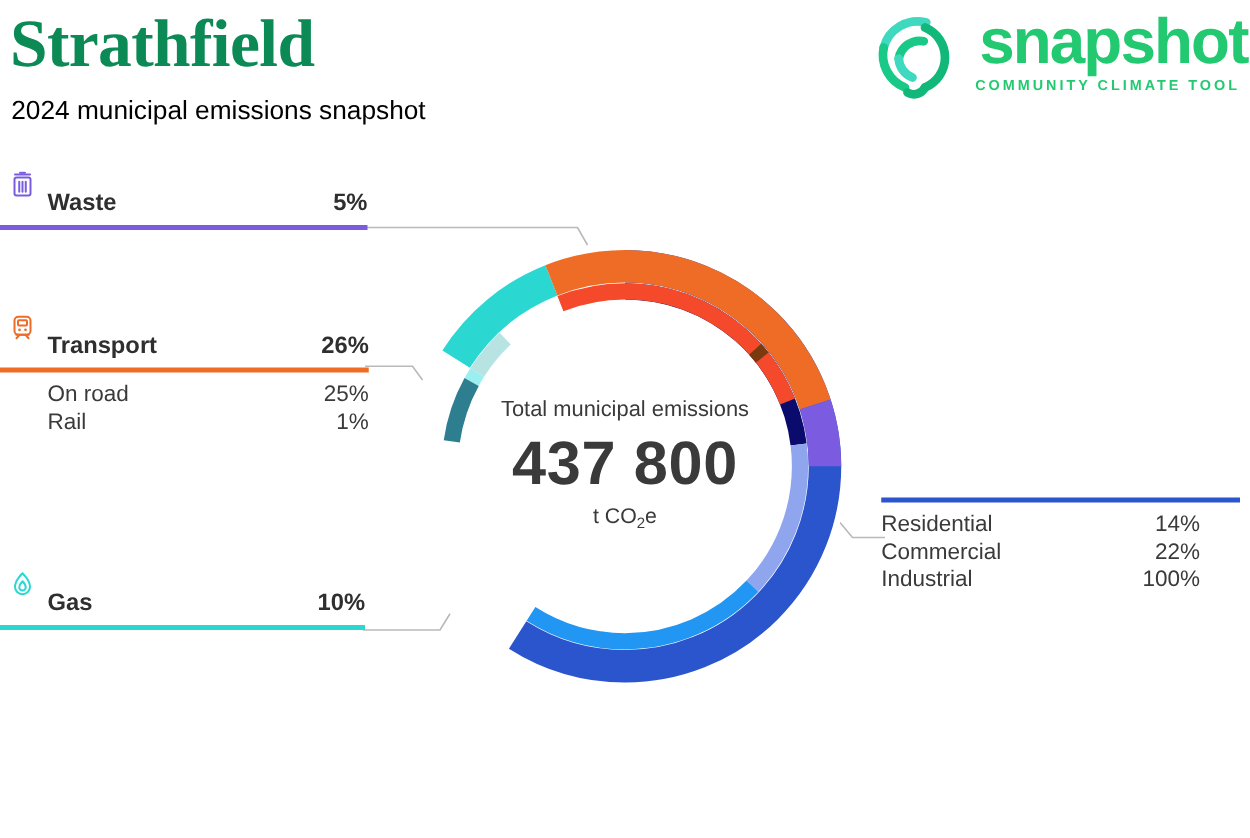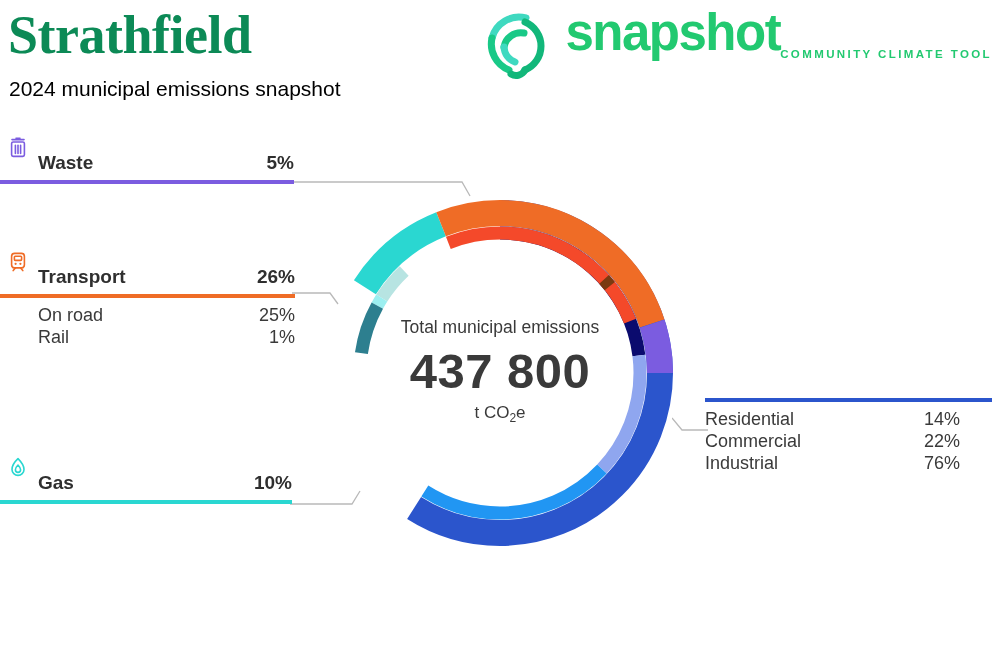--- a/index.html
+++ b/index.html
@@ -48,21 +48,21 @@
     right: 2px;
     top: 6px;
     height: 80px;
     display: flex;
     align-items: flex-start;
   }
   #logo-mark { margin-top: 2px; }
   #logo-text-wrap {
     margin-left: 12px;
     display: flex;
-    flex-direction: row;
+    flex-direction: column;
     align-items: flex-end;
   }
   #logo-wordmark {
     font-size: 51px;
     line-height: 54px;
     font-weight: bold;
     color: #22c970;
     letter-spacing: -1.5px;
   }
   #logo-tagline {
@@ -334,16 +334,16 @@
     <div class="sub-row">
       <span class="sub-name">Residential</span>
       <span class="sub-pct">14%</span>
     </div>
     <div class="sub-row">
       <span class="sub-name">Commercial</span>
       <span class="sub-pct">22%</span>
     </div>
     <div class="sub-row">
       <span class="sub-name">Industrial</span>
-      <span class="sub-pct">76%</span>
+      <span class="sub-pct">100%</span>
     </div>
   </div>
 </div>
 
 </body></html>

